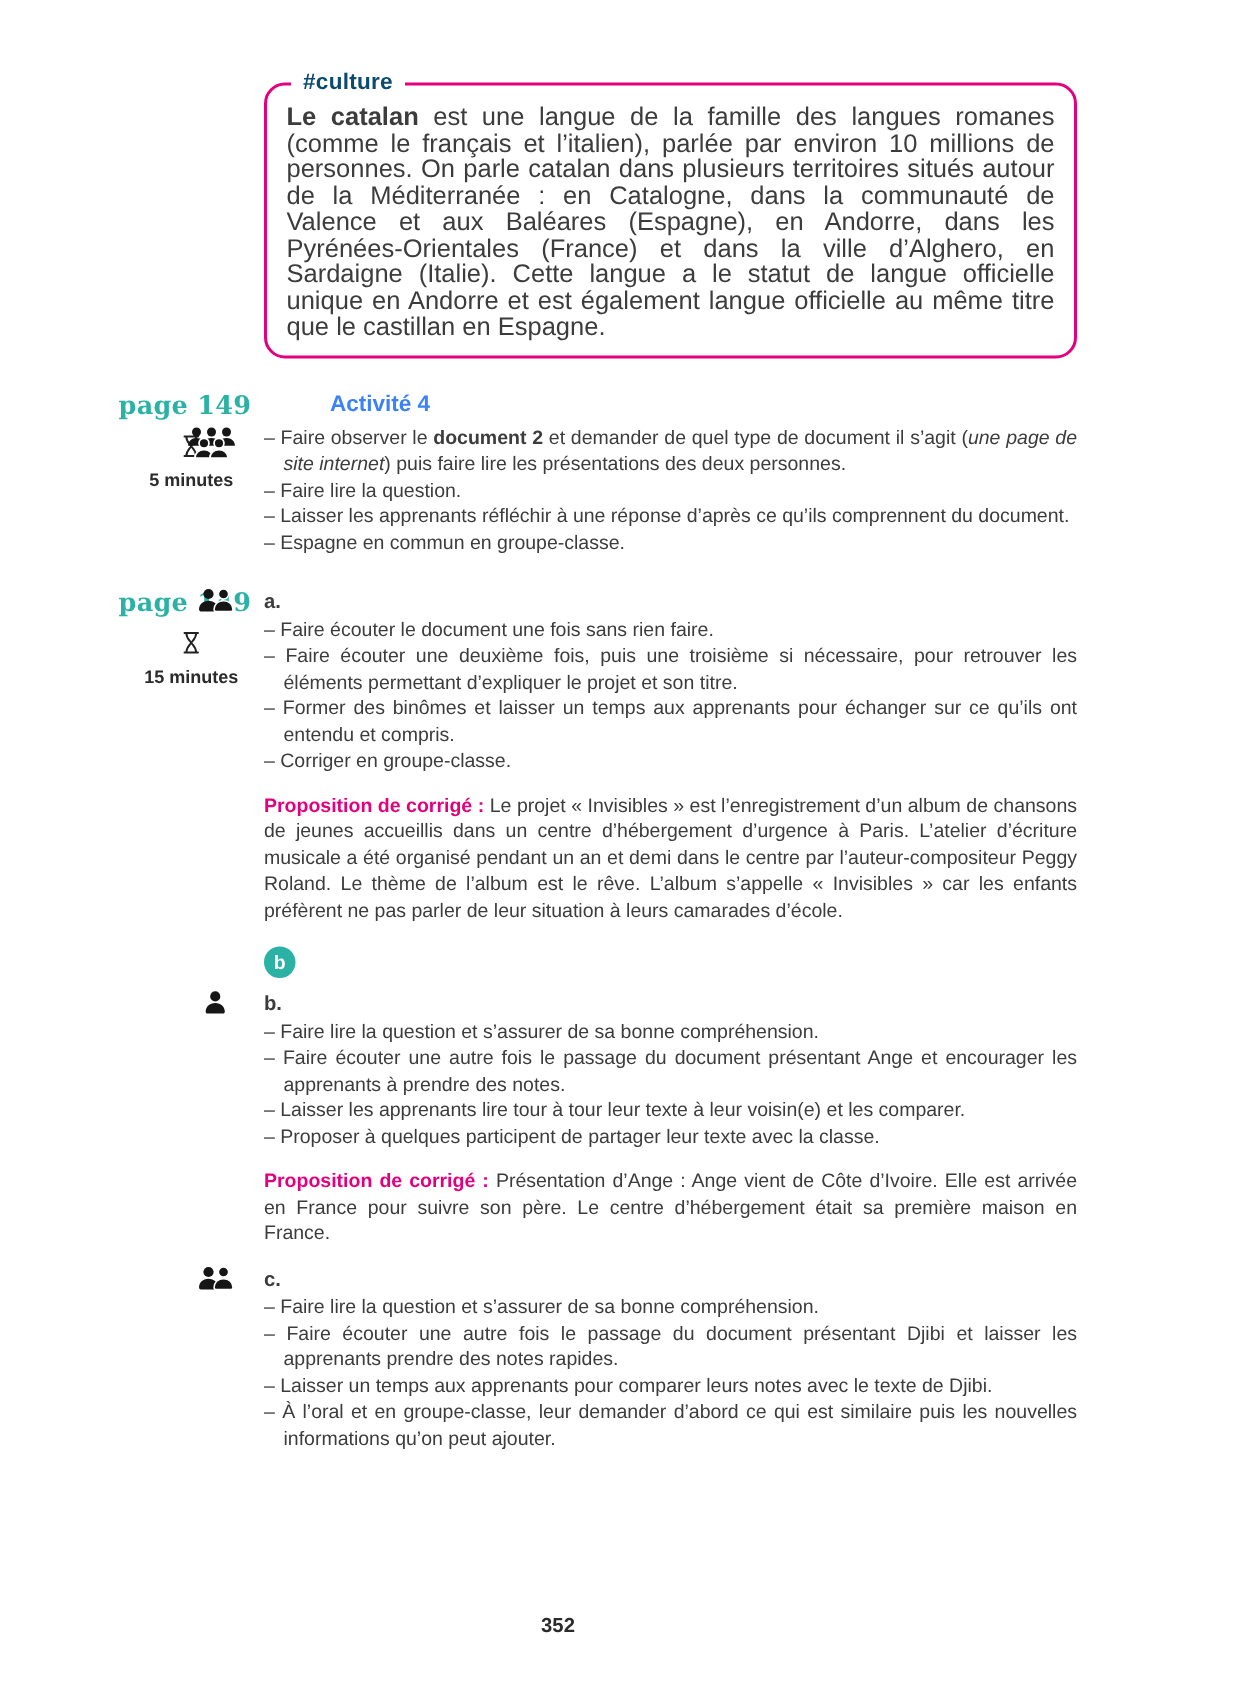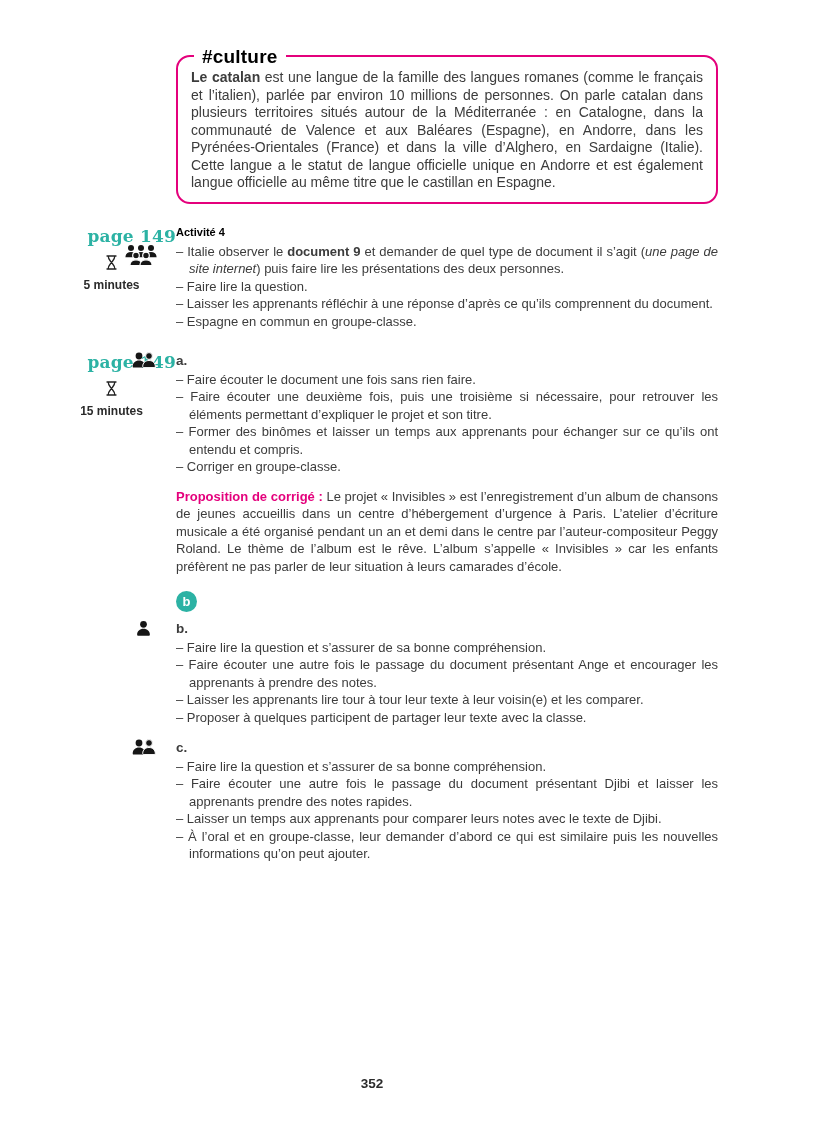--- a/index.html
+++ b/index.html
@@ -6,53 +6,53 @@
   html,body { background:#ffffff; }
   .page {
     position:relative;
     width:828px; height:1123px;
     background:#ffffff;
     font-family:"Liberation Sans", sans-serif;
     color:#3c3c3c;
     overflow:hidden;
   }
   .row { display:flex; }
-  .margin-col { width:176px; padding-left:47px; flex:none;text-align:right; }
+  .margin-col { width:176px; padding-left:79px; flex:none; }
   .main-col { width:542px; flex:none; }
 
   
   .culture-row { padding-top:55px; }
   .culture-box {
     position:relative;
     border:2px solid #e4007c;
     border-radius:14px;
     padding:12px 13px 10px 13px;
   }
   .culture-label {
     position:absolute; top:-11px; left:16px;
     background:#ffffff; padding:0 8px;
-    color:#000000; font-weight:bold; font-size:19px;
+    color:#0c4a6e; font-weight:bold; font-size:15px;
     letter-spacing:.2px;
   }
-  .culture-text { font-size:14px; line-height:17.5px; text-align:justify; }
+  .culture-text { font-size:17px; line-height:17.5px; text-align:justify; }
 
   
   .page-ref {
     font-family:"DejaVu Serif", serif;
     font-weight:bold; font-style:normal;
     color:#2cb2a4; font-size:17px;
     letter-spacing:.2px;
   }
   .time { margin-top:9px; display:flex; align-items:center; gap:5px;
           font-size:12px; font-weight:bold; color:#2b2b2b;flex-direction:column; }
   .time svg { flex:none; }
 
   
   .activity-row { margin-top:22px; }
-  .activity-title { color:#000000; font-weight:bold; font-size:11px; margin-bottom:5px; }
+  .activity-title { color:#3b82f6; font-weight:bold; font-size:15px; margin-bottom:5px;margin-left:44px; }
 
   .bullets { position:relative; }
   .bullet {
     font-size:13px; line-height:17.5px; text-align:justify;
     padding-left:13px; text-indent:-13px;
   }
   .bullet::before { content:"–\00a0"; }
 
   .corrige { margin-top:12px; font-size:13px; line-height:17.5px; text-align:justify; }
   .corrige-label { color:#e4007c; font-weight:bold; }
@@ -129,21 +129,21 @@
             <g stroke="#fff" stroke-width="1.2">
                 <circle cx="12" cy="11.5" r="3.3"></circle>
                 <path d="M12 15.8c-3.6 0-6.1 2.4-6.1 5.7h12.2c0-3.3-2.5-5.7-6.1-5.7z"></path>
               </g>
             <g stroke="#fff" stroke-width="1.2">
                 <circle cx="22" cy="11.5" r="3.3"></circle>
                 <path d="M22 15.8c-3.6 0-6.1 2.4-6.1 5.7h12.2c0-3.3-2.5-5.7-6.1-5.7z"></path>
               </g>
           </svg>
         </span>
-        <div class="bullet"><span>Italie observer le </span><span class="seg-b">document 9</span><span> et demander de quel type de document il s’agit (</span><span class="seg-i">une page de site internet</span><span>) puis faire lire les présentations des deux personnes.</span></div>
+        <div class="bullet"><span>Faire observer le </span><span class="seg-b">document 2</span><span> et demander de quel type de document il s’agit (</span><span class="seg-i">une page de site internet</span><span>) puis faire lire les présentations des deux personnes.</span></div>
         <div class="bullet"><span>Faire lire la question.</span></div>
         <div class="bullet"><span>Laisser les apprenants réfléchir à une réponse d’après ce qu’ils comprennent du document.</span></div>
         <div class="bullet"><span>Espagne en commun en groupe-classe.</span></div>
       </div>
     </div>
   </div>
 
   <div class="row activity-row">
     <div class="margin-col">
       <div class="page-ref">page 149</div>
@@ -190,20 +190,21 @@
               <path d="M8 8.7c-4 0-6.8 2.7-6.8 6.2 0 .8.5 1.3 1.3 1.3h11c.8 0 1.3-.5 1.3-1.3 0-3.5-2.8-6.2-6.8-6.2z"></path>
             </svg>
         </span>
         <div class="part-label">b.</div>
         <div class="bullets">
           <div class="bullet"><span>Faire lire la question et s’assurer de sa bonne compréhension.</span></div>
           <div class="bullet"><span>Faire écouter une autre fois le passage du document présentant Ange et encourager les apprenants à prendre des notes.</span></div>
           <div class="bullet"><span>Laisser les apprenants lire tour à tour leur texte à leur voisin(e) et les comparer.</span></div>
           <div class="bullet"><span>Proposer à quelques participent de partager leur texte avec la classe.</span></div>
         </div>
+        <p class="corrige"><span class="corrige-label">Proposition de corrigé :</span><span><span> Présentation d’Ange : Ange vient de Côte d’Ivoire. Elle est arrivée en France pour suivre son père. Le centre d’hébergement était sa première maison en France.</span></span></p>
       </div>
 
       <div class="part" style="margin-top:13px">
         <span class="side-icon icon-pair">
           <svg width="24" height="17" viewBox="0 0 24 17">
             <g>
                 <circle cx="7" cy="4" r="3.4"></circle>
                 <path d="M7 8.5c-3.7 0-6.3 2.5-6.3 5.9 0 .8.5 1.2 1.2 1.2h10.2c.7 0 1.2-.4 1.2-1.2 0-3.4-2.6-5.9-6.3-5.9z"></path>
               </g>
             <g stroke="#fff" stroke-width="1">

